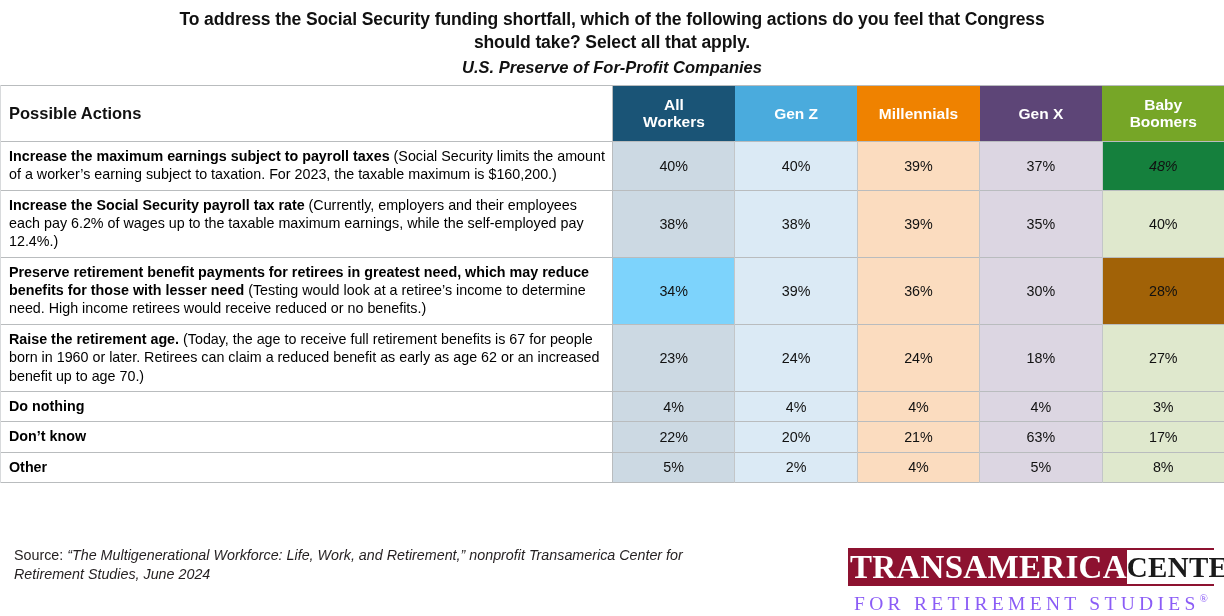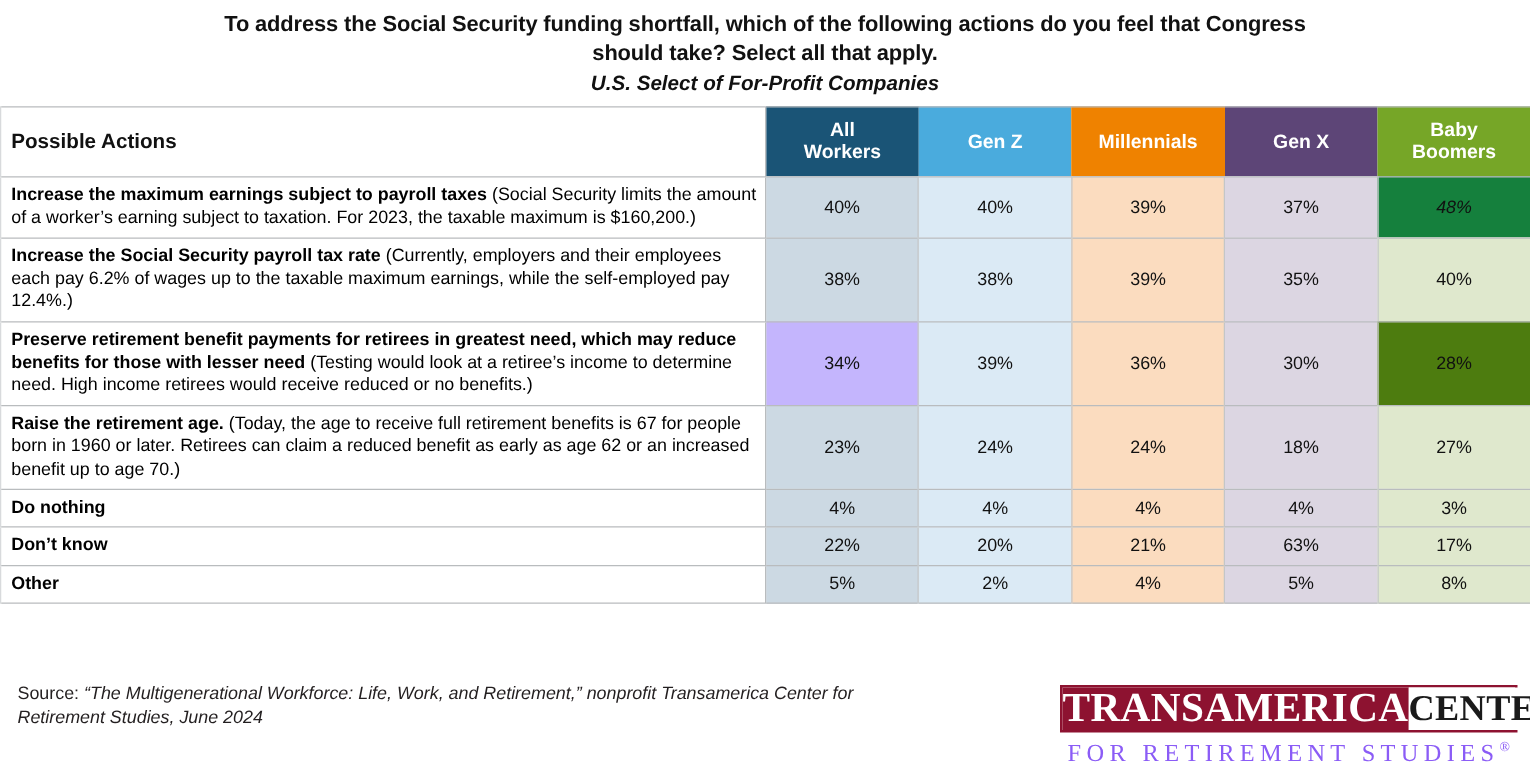--- a/index.html
+++ b/index.html
@@ -180,21 +180,21 @@
     vertical-align: super;
     letter-spacing: 0;
   }
 </style>
 </head>
 <body>
 
 <div class="title-block">
   <div class="title-line">To address the Social Security funding shortfall, which of the following actions do you feel that Congress</div>
   <div class="title-line">should take? Select all that apply.</div>
-  <div class="subtitle-line">U.S. Select of For-Profit Companies</div>
+  <div class="subtitle-line">U.S. Preserve of For-Profit Companies</div>
 </div>
 
 <div class="table-wrap">
   <table class="matrix">
     <colgroup>
       <col class="c-action">
       <col class="c-data">
         <col class="c-data">
         <col class="c-data">
         <col class="c-data">
@@ -228,25 +228,25 @@
         <tr>
           <td class="action-cell"><span class="lead">Increase the Social Security payroll tax rate</span><span> (Currently, employers and their employees each pay 6.2% of wages up to the taxable maximum earnings, while the self-employed pay 12.4%.)</span></td>
           <td class="val-cell" style="background: rgb(204, 217, 227);">38%</td>
           <td class="val-cell" style="background: rgb(219, 234, 245);">38%</td>
           <td class="val-cell" style="background: rgb(251, 220, 191);">39%</td>
           <td class="val-cell" style="background: rgb(220, 214, 226);">35%</td>
           <td class="val-cell last" style="background: rgb(223, 232, 205);">40%</td>
         </tr>
         <tr>
           <td class="action-cell"><span class="lead">Preserve retirement benefit payments for retirees in greatest need, which may reduce benefits for those with lesser need</span><span> (Testing would look at a retiree’s income to determine need. High income retirees would receive reduced or no benefits.)</span></td>
-          <td class="val-cell" style="background: #c4b5fd;">34%</td>
+          <td class="val-cell" style="background: #7dd3fc;">34%</td>
           <td class="val-cell" style="background: rgb(219, 234, 245);">39%</td>
           <td class="val-cell" style="background: rgb(251, 220, 191);">36%</td>
           <td class="val-cell" style="background: rgb(220, 214, 226); margin-left: 39px;">30%</td>
-          <td class="val-cell last" style="background: #4d7c0f;">28%</td>
+          <td class="val-cell last" style="background: #a16207;">28%</td>
         </tr>
         <tr>
           <td class="action-cell"><span class="lead">Raise the retirement age.</span><span> (Today, the age to receive full retirement benefits is 67 for people born in 1960 or later. Retirees can claim a reduced benefit as early as age 62 or an increased benefit up to age 70.)</span></td>
           <td class="val-cell" style="background: rgb(204, 217, 227);">23%</td>
           <td class="val-cell" style="background: rgb(219, 234, 245);">24%</td>
           <td class="val-cell" style="background: rgb(251, 220, 191);">24%</td>
           <td class="val-cell" style="background: rgb(220, 214, 226);">18%</td>
           <td class="val-cell last" style="background: rgb(223, 232, 205);">27%</td>
         </tr>
         <tr>

